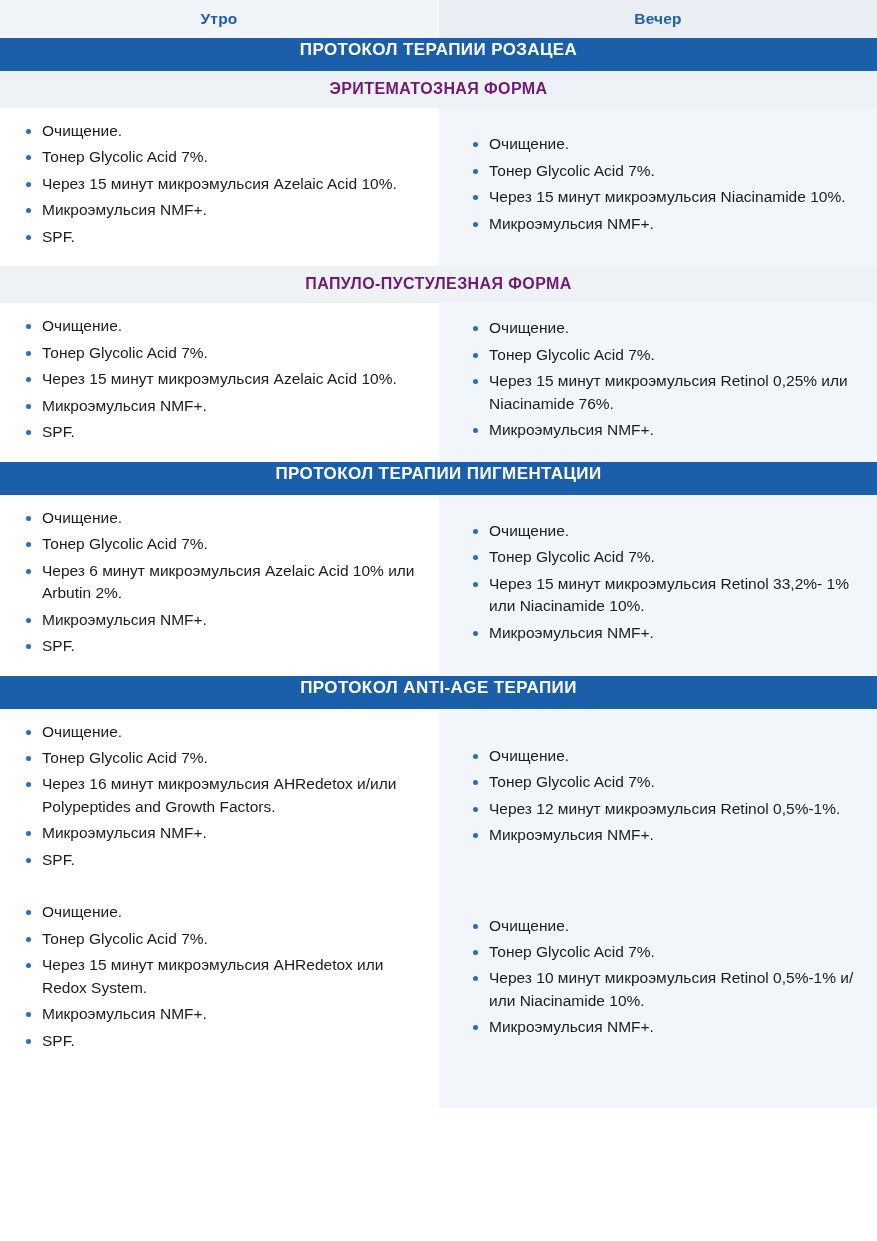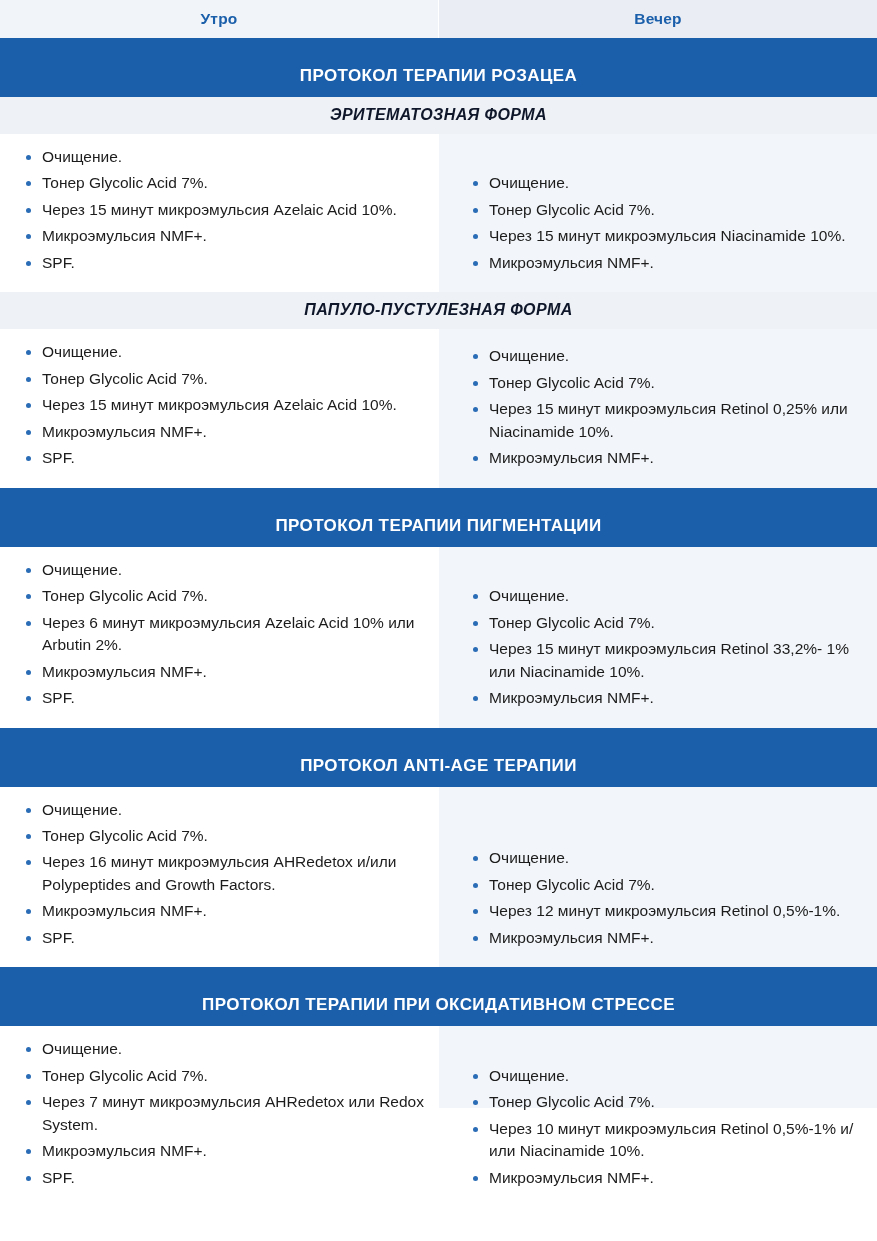--- a/index.html
+++ b/index.html
@@ -53,41 +53,40 @@
   .head-cell.right { background: #eaeef4; margin-left: 1px; }
 
   
   .banner {
     background: #1b5fab;
     color: #ffffff;
     text-align: center;
     font-size: 17px;
     font-weight: bold;
     letter-spacing: 0.4px;
-    padding: 28px 6px 11px;
+    padding: 2px 6px 11px;
     text-transform: uppercase;
   }
 
   
   .subbanner {
     background: #eef1f6;
-    color: #0f172a;
+    color: #701a75;
     text-align: center;
     font-size: 16px;
     font-weight: bold;
     letter-spacing: 0.4px;
     padding: 9px 6px 10px;
     text-transform: uppercase;
-    font-style: italic;
   }
 
   
   .row {
     display: flex;
-    align-items: flex-end;
+    align-items: center;
   }
   .cell {
     flex: 0 0 438px;
     padding: 12px 14px 14px 22px;
   }
   .cell.right {
     margin-left: 1px;
     padding-left: 30px;
   }
 
@@ -161,21 +160,21 @@
           <li>Тонер Glycolic Acid 7%.</li>
           <li>Через 15 минут микроэмульсия Azelaic Acid 10%.</li>
           <li>Микроэмульсия NMF+.</li>
           <li>SPF.</li>
         </ul>
       </div>
       <div class="cell right">
         <ul class="steps">
           <li>Очищение.</li>
           <li>Тонер Glycolic Acid 7%.</li>
-          <li>Через 15 минут микроэмульсия Retinol 0,25% или Niacinamide 10%.</li>
+          <li>Через 15 минут микроэмульсия Retinol 0,25% или Niacinamide 76%.</li>
           <li>Микроэмульсия NMF+.</li>
         </ul>
       </div>
     </div>
 
     <div class="banner">ПРОТОКОЛ ТЕРАПИИ ПИГМЕНТАЦИИ</div>
     <div class="row">
       <div class="cell left">
         <ul class="steps">
           <li>Очищение.</li>
@@ -209,27 +208,26 @@
       <div class="cell right">
         <ul class="steps">
           <li>Очищение.</li>
           <li>Тонер Glycolic Acid 7%.</li>
           <li>Через 12 минут микроэмульсия Retinol 0,5%-1%.</li>
           <li>Микроэмульсия NMF+.</li>
         </ul>
       </div>
     </div>
 
-    <div class="banner">ПРОТОКОЛ ТЕРАПИИ ПРИ ОКСИДАТИВНОМ СТРЕССЕ</div>
-    <div class="row">
-      <div class="cell left">
-        <ul class="steps">
-          <li>Очищение.</li>
-          <li>Тонер Glycolic Acid 7%.</li>
-          <li>Через 7 минут микроэмульсия AHRedetox или Redox System.</li>
+    <div class="row">
+      <div class="cell left">
+        <ul class="steps">
+          <li>Очищение.</li>
+          <li>Тонер Glycolic Acid 7%.</li>
+          <li>Через 15 минут микроэмульсия AHRedetox или Redox System.</li>
           <li>Микроэмульсия NMF+.</li>
           <li>SPF.</li>
         </ul>
       </div>
       <div class="cell right">
         <ul class="steps">
           <li>Очищение.</li>
           <li>Тонер Glycolic Acid 7%.</li>
           <li>Через 10 минут микроэмульсия Retinol 0,5%-1% и/или Niacinamide 10%.</li>
           <li>Микроэмульсия NMF+.</li>

